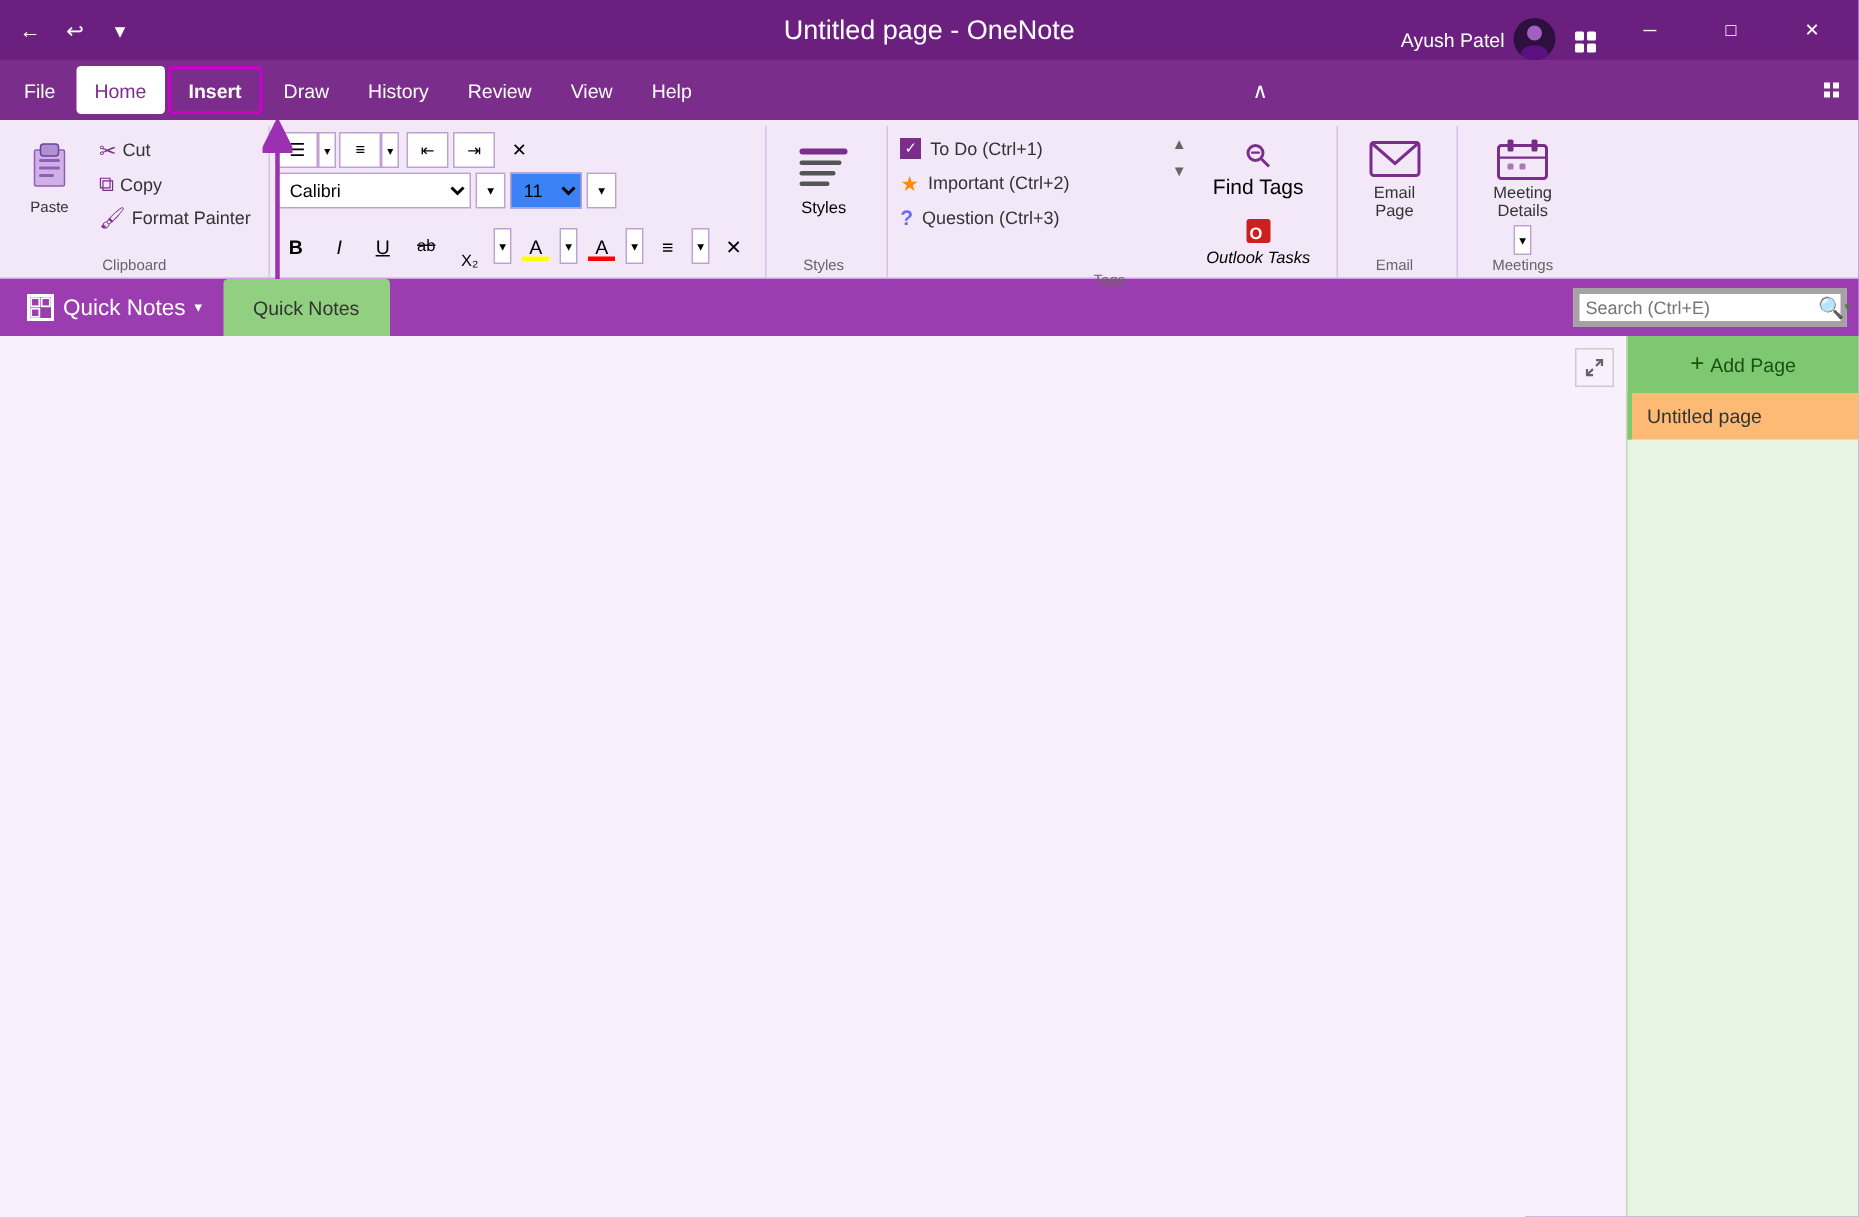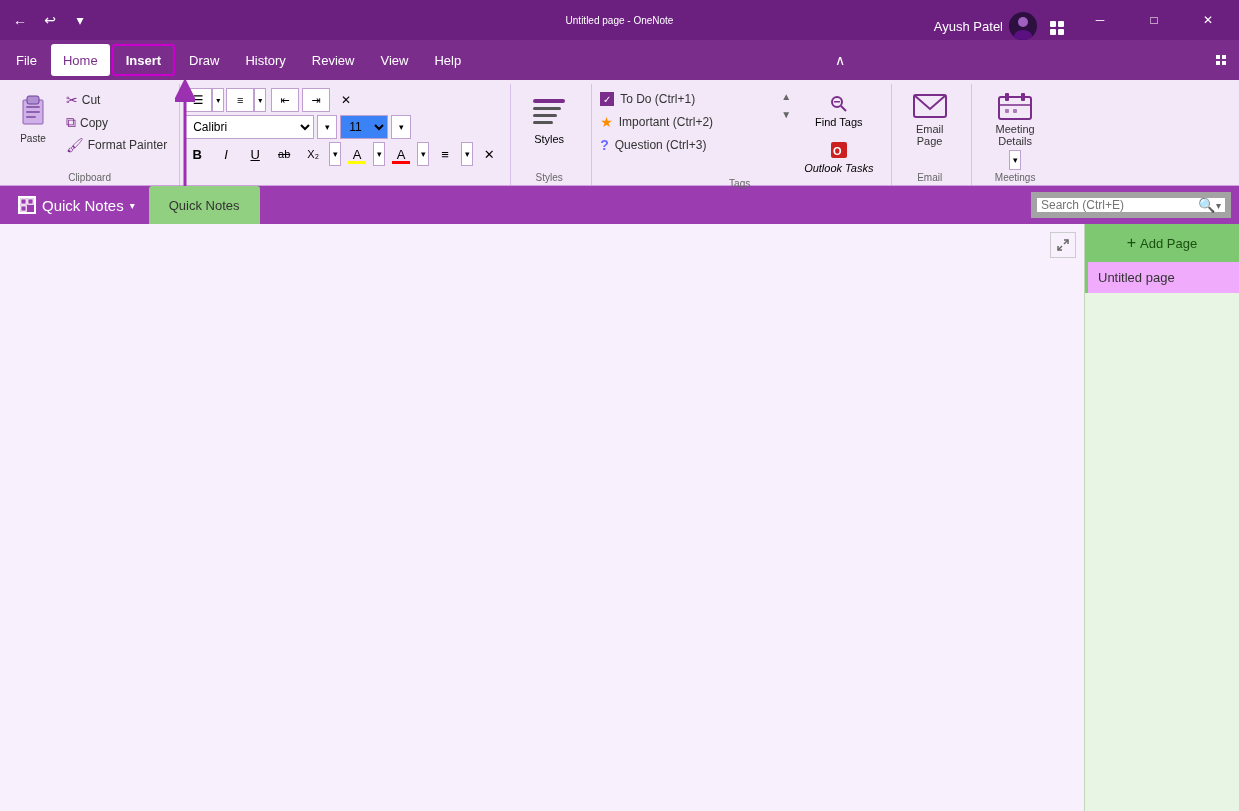--- a/index.html
+++ b/index.html
@@ -25,21 +25,21 @@
     .title-bar-left {
       display: flex;
       align-items: center;
       gap: 6px;
     }
     .title-bar-center {
       position: absolute;
       left: 50%;
       transform: translateX(-50%);
       color: white;
-      font-size: 10px;
+      font-size: 18px;
     }
     .title-bar-right {
       display: flex;
       align-items: flex-end;
       gap: 8px;
       margin-left: auto;
     }
     .title-btn {
       width: 24px;
       height: 24px;
@@ -412,23 +412,23 @@
       align-items: center;
       cursor: pointer;
       margin-left: 4px;
       border-radius: 3px 3px 0 0;
     }
     .search-box {
       margin-left: auto;
       display: flex;
       align-items: center;
       background: white;
-      border: 6px solid #a3a3a3;
+      border: 4px solid #a3a3a3;
       height: 26px;
-      width: 200px;
+      width: 182px;
       padding: 0 4px;
     }
     .search-input {
       border: none;
       outline: none;
       font-size: 12px;
       width: 170px;
       color: #999;
     }
 
@@ -478,21 +478,21 @@
       color: #1a5010;
       font-size: 13px;
       font-weight: 500;
       border: none;
     }
     .page-item {
       padding: 8px 10px;
       font-size: 13px;
       cursor: pointer;
       border-left: 3px solid #7DC870;
-      background: #f0abfc;
+      background: #fdba74;
       color: #333;
       margin: 0;
     }
 
     
     .arrow-annotation {
       position: absolute;
       top: 0;
       left: 0;
       pointer-events: none;
@@ -615,21 +615,21 @@
         <select class="size-combo">
           <option>11</option>
         </select>
         <button class="combo-btn">▾</button>
       </div>
       <div class="font-row">
         <button class="format-btn bold">B</button>
         <button class="format-btn italic">I</button>
         <button class="format-btn underline">U</button>
         <button class="format-btn strike" style="font-size:11px;">ab</button>
-        <button class="format-btn" style="font-size:11px;">X₂</button>
+        <button class="format-btn" style="font-size:11px;margin-top:20px;">X₂</button>
         <button class="combo-btn" style="width:12px;">▾</button>
         <button class="format-btn" style="position:relative;">
           <span>A</span>
           <span style="position:absolute;bottom:1px;left:3px;right:3px;height:3px;background:#FFFF00;"></span>
         </button>
         <button class="combo-btn" style="width:12px;">▾</button>
         <button class="format-btn" style="position:relative;">
           <span>A</span>
           <span style="position:absolute;bottom:1px;left:3px;right:3px;height:3px;background:#FF0000;"></span>
         </button>
@@ -674,21 +674,21 @@
         <button class="tag-scroll-arrow">▲</button>
         <button class="tag-scroll-arrow">▼</button>
       </div>
       <div style="display:flex; flex-direction:column; gap:4px; padding-top:2px;">
         <div class="find-tags-btn">
           <svg width="20" height="20" viewBox="0 0 20 20">
             <circle cx="8" cy="8" r="5" fill="none" stroke="#7B2D8B" stroke-width="2"></circle>
             <line x1="12" y1="12" x2="17" y2="17" stroke="#7B2D8B" stroke-width="2"></line>
             <rect x="5" y="7" width="6" height="1.5" rx="0.5" fill="#7B2D8B"></rect>
           </svg>
-          <span style="font-size:11px;text-align:center;">Find Tags</span>
+          <span style="font-size:14px;text-align:center;">Find Tags</span>
         </div>
         <div class="outlook-btn">
           <svg width="20" height="20" viewBox="0 0 20 20">
             <rect x="2" y="2" width="16" height="16" rx="2" fill="#CC2020"></rect>
             <text x="4" y="15" font-size="11" fill="white" font-weight="bold">O</text>
           </svg>
           <span style="font-size:11px;font-style:italic;">Outlook Tasks</span>
         </div>
       </div>
     </div>

